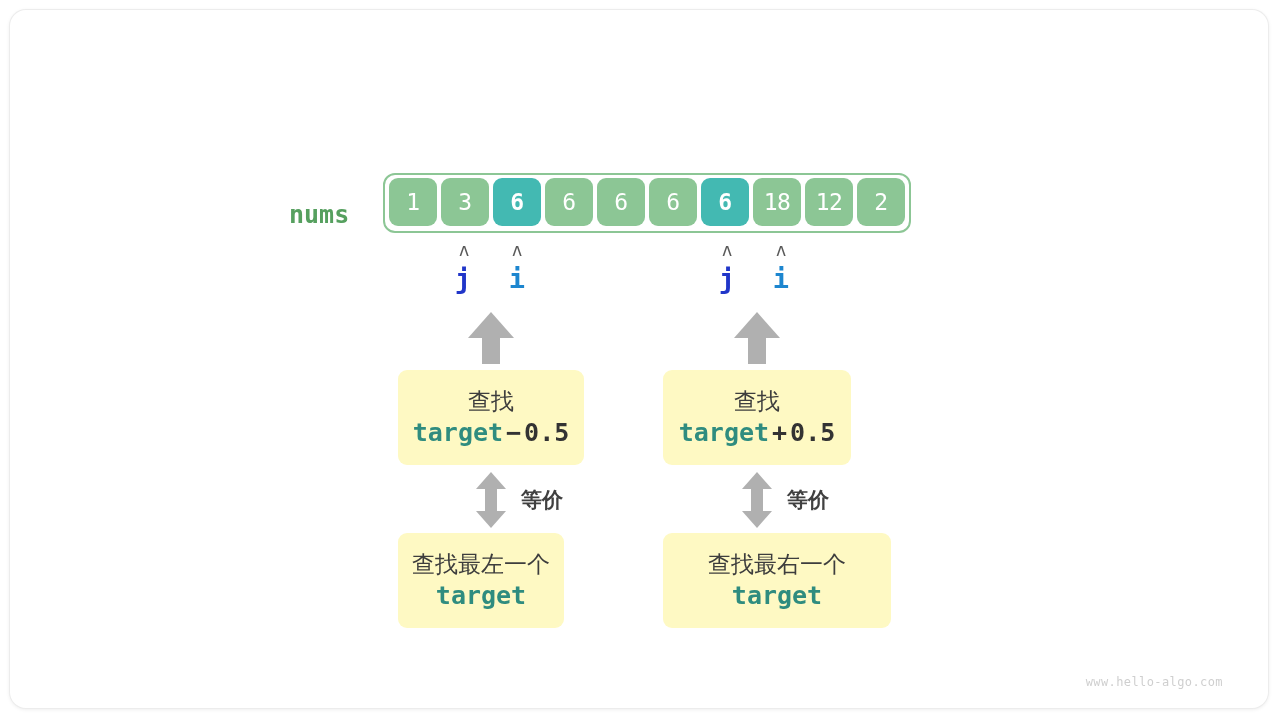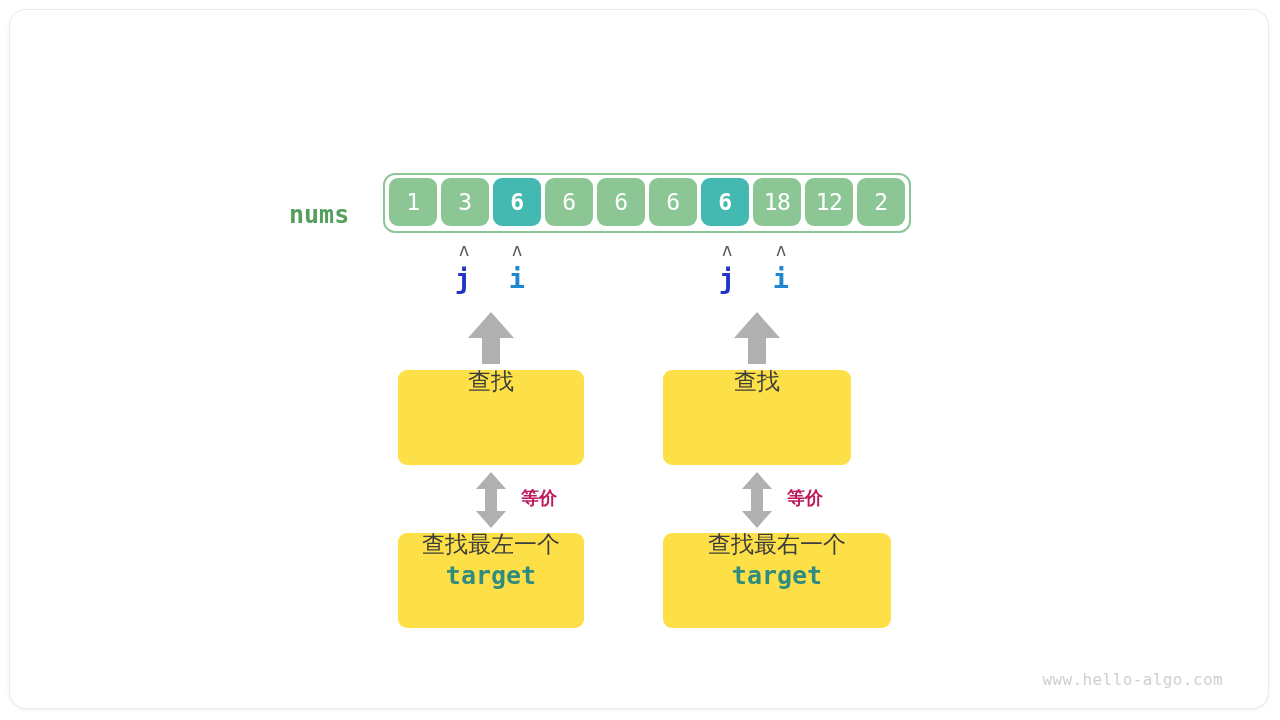--- a/index.html
+++ b/index.html
@@ -154,34 +154,35 @@
     border-top: 17px solid #b0b0b0;
   }
   .dblarrow .bar {
     position: absolute;
     left: 9px; top: 16px;
     width: 12px; height: 24px;
     background: #b0b0b0;
   }
   .eq-label {
     position: absolute;
-    font-size: 18px;
-    font-weight: bold;
-    color: #be185d;
+    font-size: 21px;
+    font-weight: bold;
+    color: #404040;
     font-family: "DejaVu Sans", sans-serif;
   }
 
   
   .ibox {
     position: absolute;
-    background: #fde047;
+    background: #fef9c3;
     border-radius: 9px;
     display: flex;
     flex-direction: column;
     align-items: center;
+    justify-content: center;
     gap: 7px;
   }
   .ibox .l1 {
     font-size: 23px;
     color: #3d3d3d;
     font-family: "DejaVu Sans", sans-serif;
     line-height: 1;
   }
   .ibox .l2 {
     font-family: "DejaVu Sans Mono", monospace;
@@ -193,21 +194,21 @@
   .ibox .l2 .kw { color: #2f8c7f; }
   .ibox .l2 .op { color: #333333; padding: 0 3px; }
   .ibox .l2 .num { color: #333333; }
 
   
   #watermark {
     position: absolute;
     right: 57px;
     bottom: 31px;
     font-family: "DejaVu Sans Mono", monospace;
-    font-size: 16px;
+    font-size: 12px;
     color: #cfcfcf;
     letter-spacing: 0.4px;
   }
 </style>
 </head>
 <body>
 
 <div id="canvas">
   <div id="frame"></div>
 
@@ -241,36 +242,38 @@
     <div class="head"></div>
       <div class="stem"></div>
   </div>
   <div class="uparrow" style="left:734px; top:312px;">
     <div class="head"></div>
       <div class="stem"></div>
   </div>
 
   <div class="ibox" style="left:398px; top:370px; width:186px; height:95px;">
     <div class="l1">查找</div>
+    <div class="l2"><span class="kw">target</span><span class="op">−</span><span class="num">0.5</span></div>
   </div>
 
   <div class="dblarrow" style="left:476px; top:472px;">
     <div class="hup"></div>
       <div class="bar"></div>
       <div class="hdn"></div>
   </div>
   <div class="eq-label" style="left:521px; top:486px;">等价</div>
 
-  <div class="ibox" style="left:398px; top:533px; width:186px; height:95px;">
+  <div class="ibox" style="left:398px; top:533px; width:166px; height:95px;">
     <div class="l1">查找最左一个</div>
     <div class="l2"><span class="kw">target</span></div>
   </div>
 
   <div class="ibox" style="left:663px; top:370px; width:188px; height:95px;">
     <div class="l1">查找</div>
+    <div class="l2"><span class="kw">target</span><span class="op">+</span><span class="num">0.5</span></div>
   </div>
 
   <div class="dblarrow" style="left:742px; top:472px;">
     <div class="hup"></div>
       <div class="bar"></div>
       <div class="hdn"></div>
   </div>
   <div class="eq-label" style="left:787px; top:486px;">等价</div>
 
   <div class="ibox" style="left:663px; top:533px; width:228px; height:95px;">

